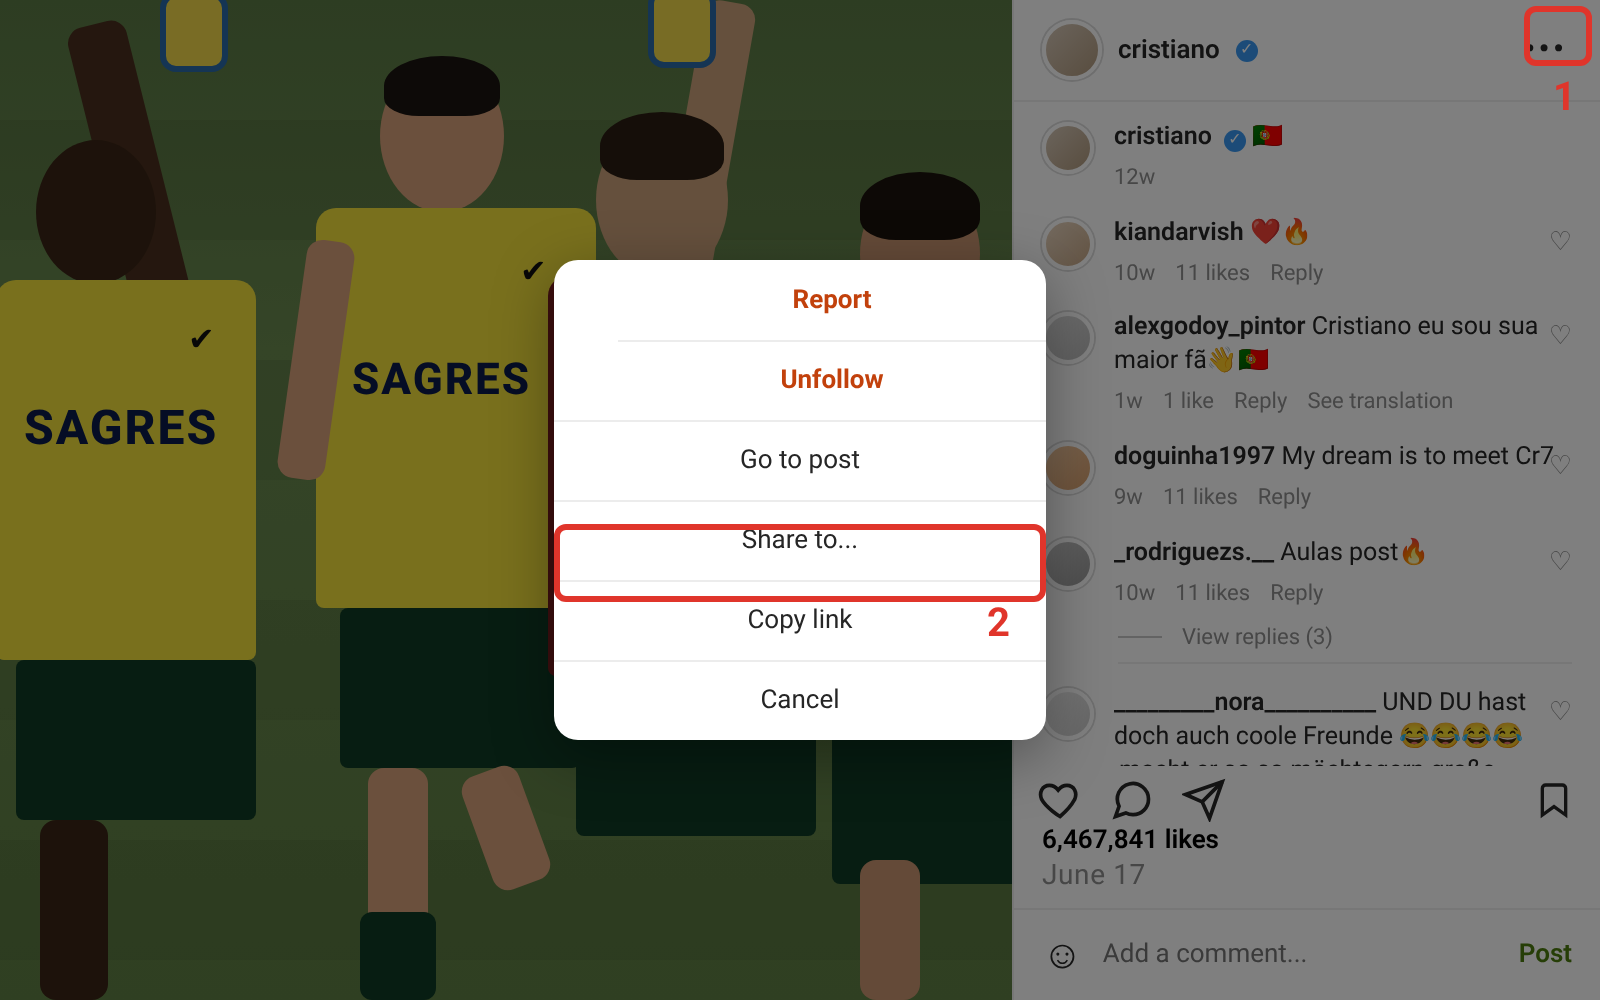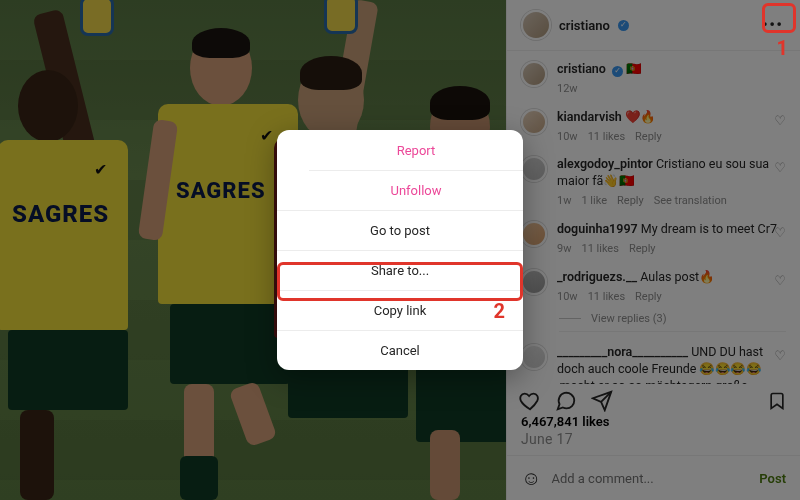--- a/index.html
+++ b/index.html
@@ -46,21 +46,21 @@
   .addc { border-top:1px solid #efefef; display:flex; align-items:center; padding:10px 14px; gap:10px;}
   .addc .emoji{font-size:20px; cursor:pointer; color:#262626;}
   .addc input{flex:1; border:0; outline:0; font-size:13px; color:#262626;}
   .addc .post{font-size:13px; font-weight:600; color:#4d7c0f; cursor:pointer;}
 
   
   .overlay { position:absolute; inset:0; background:rgba(0,0,0,0.5); display:flex; align-items:center; justify-content:center;}
   .modal { width:246px; background:#fff; border-radius:12px; overflow:hidden; box-shadow:0 8px 30px rgba(0,0,0,0.35);}
   .mrow { height:40px; display:flex; align-items:center; justify-content:center; font-size:13px; color:#262626; border-top:1px solid #ececec; cursor:pointer; position:relative;}
   .mrow:first-child{border-top:0;}
-  .mrow.red { color:#ec4899; font-weight:400;margin-left:32px;}
+  .mrow.red { color:#c2410c; font-weight:700;margin-left:32px;}
   .mrow .step { position:absolute; right:18px; color:#e0352b; font-size:20px; font-weight:700;}
 
   
   .anno { position:absolute; border:3px solid #e0352b; border-radius:6px; pointer-events:none;}
   .anno1 { right:4px; top:3px; width:34px; height:30px;}
   .anno1-label{position:absolute; right:12px; top:36px; color:#e0352b; font-size:20px; font-weight:700;}
   .anno2 { left:277px; top:262px; width:246px; height:39px;}
 
   svg { display:block; }
 </style>

